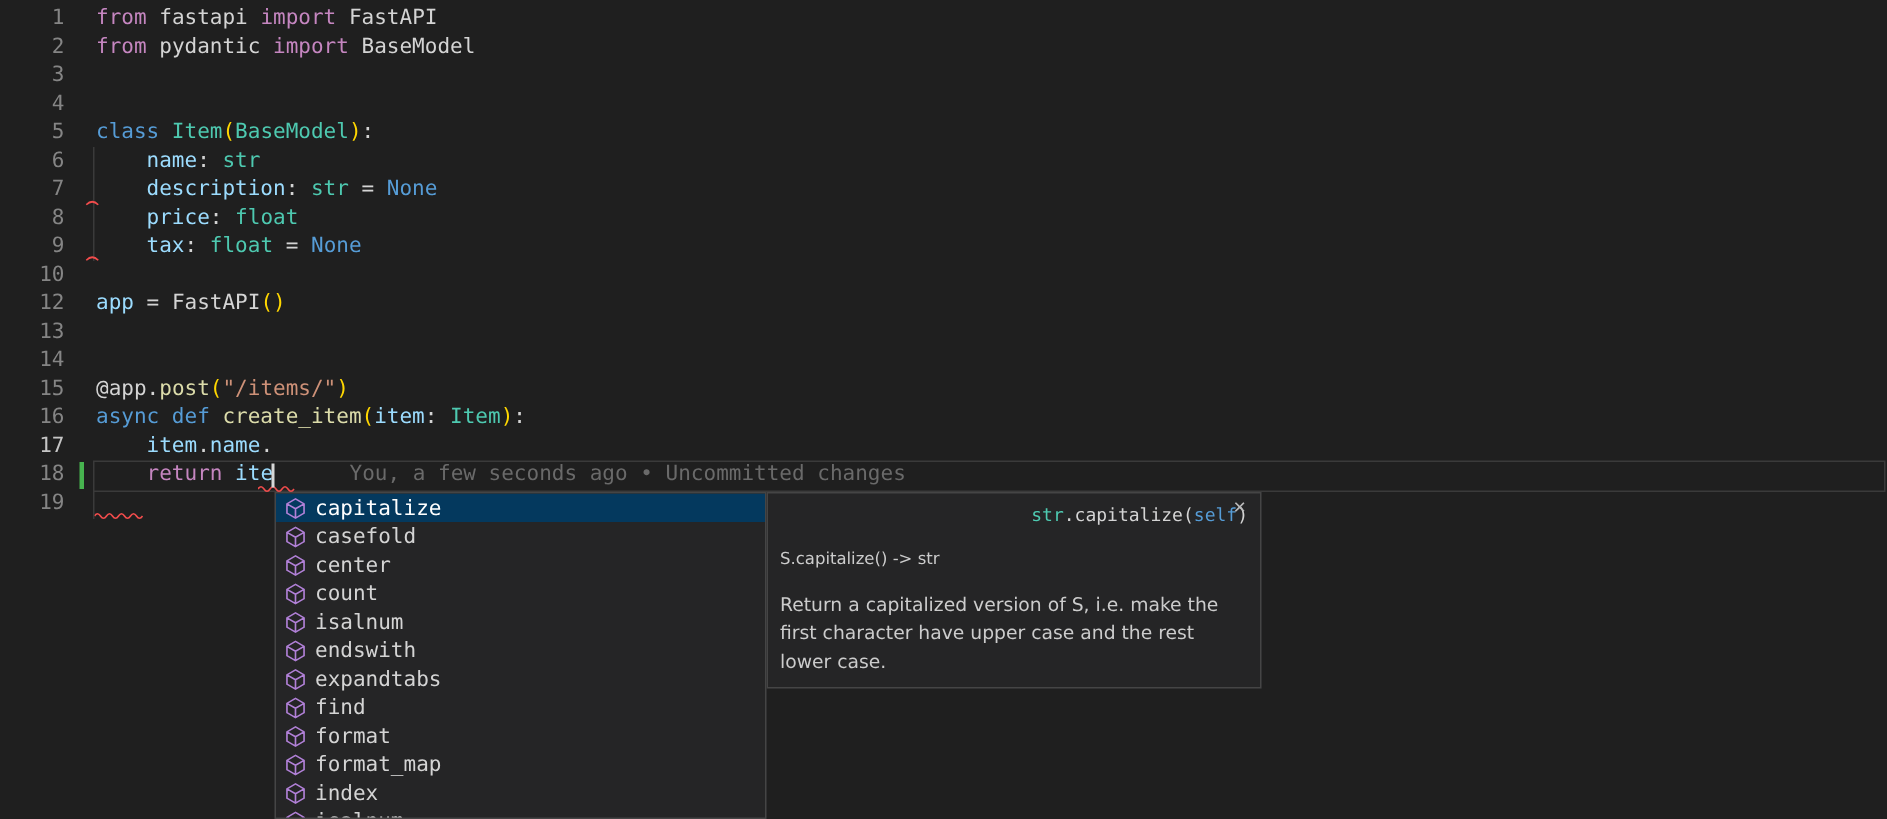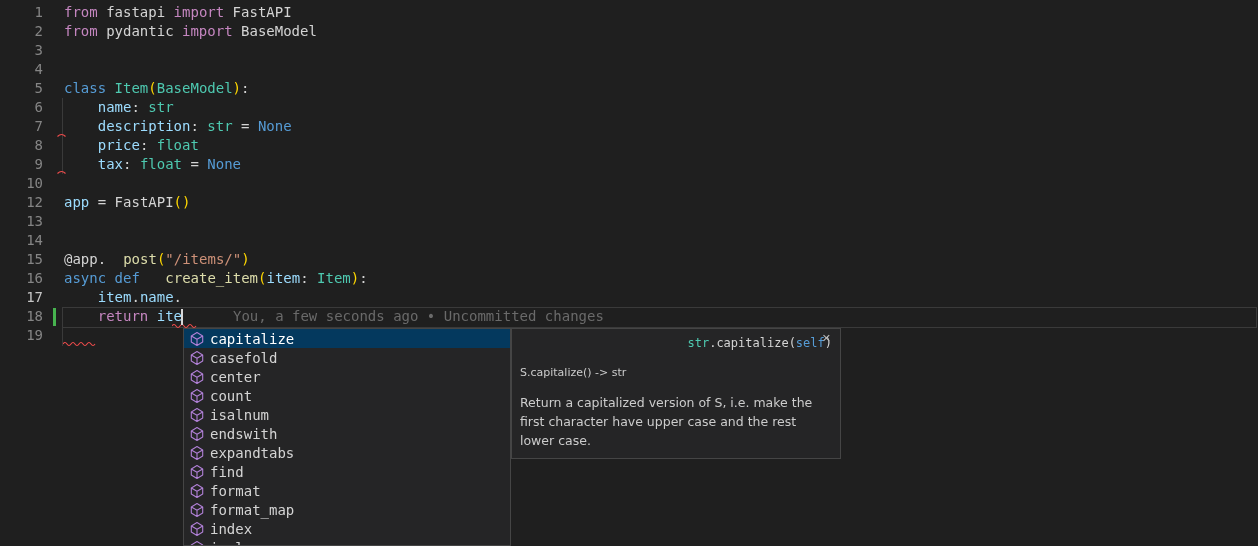--- a/index.html
+++ b/index.html
@@ -13,21 +13,21 @@
   }
   
   .lines { position:absolute; top:3px; left:0; right:0; z-index:2; }
   .line { display:flex; height:19px; line-height:19px; white-space:pre; }
   .ln { width:43px; flex:none; text-align:right; color:var(--line_number); }
   .ln.active { color:var(--line_number_active); }
   .code { padding-left:21px; }
   .kw  { color:var(--keyword_pink); }
   .kwb { color:var(--keyword_blue); }
   .typ { color:var(--type_teal); }
-  .fn  { color:var(--function_yellow);margin-left:17px; }
+  .fn  { color:var(--function_yellow); }
   .var { color:var(--variable_blue); }
   .txt { color:var(--default_text); }
   .br  { color:var(--bracket_gold); }
   .st  { color:var(--string_orange); }
   
   .guide { position:absolute; width:1px; background:#3a3a3a; z-index:1; }
   .cur-line-box { position:absolute; left:62px; top:307px; width:1195px; height:21px;
                   border:1px solid var(--current_line_border); z-index:1; }
   .gutter-bar { position:absolute; left:53px; top:308px; width:3px; height:18px;
                 background:var(--gutter_modified_green); z-index:3; }

